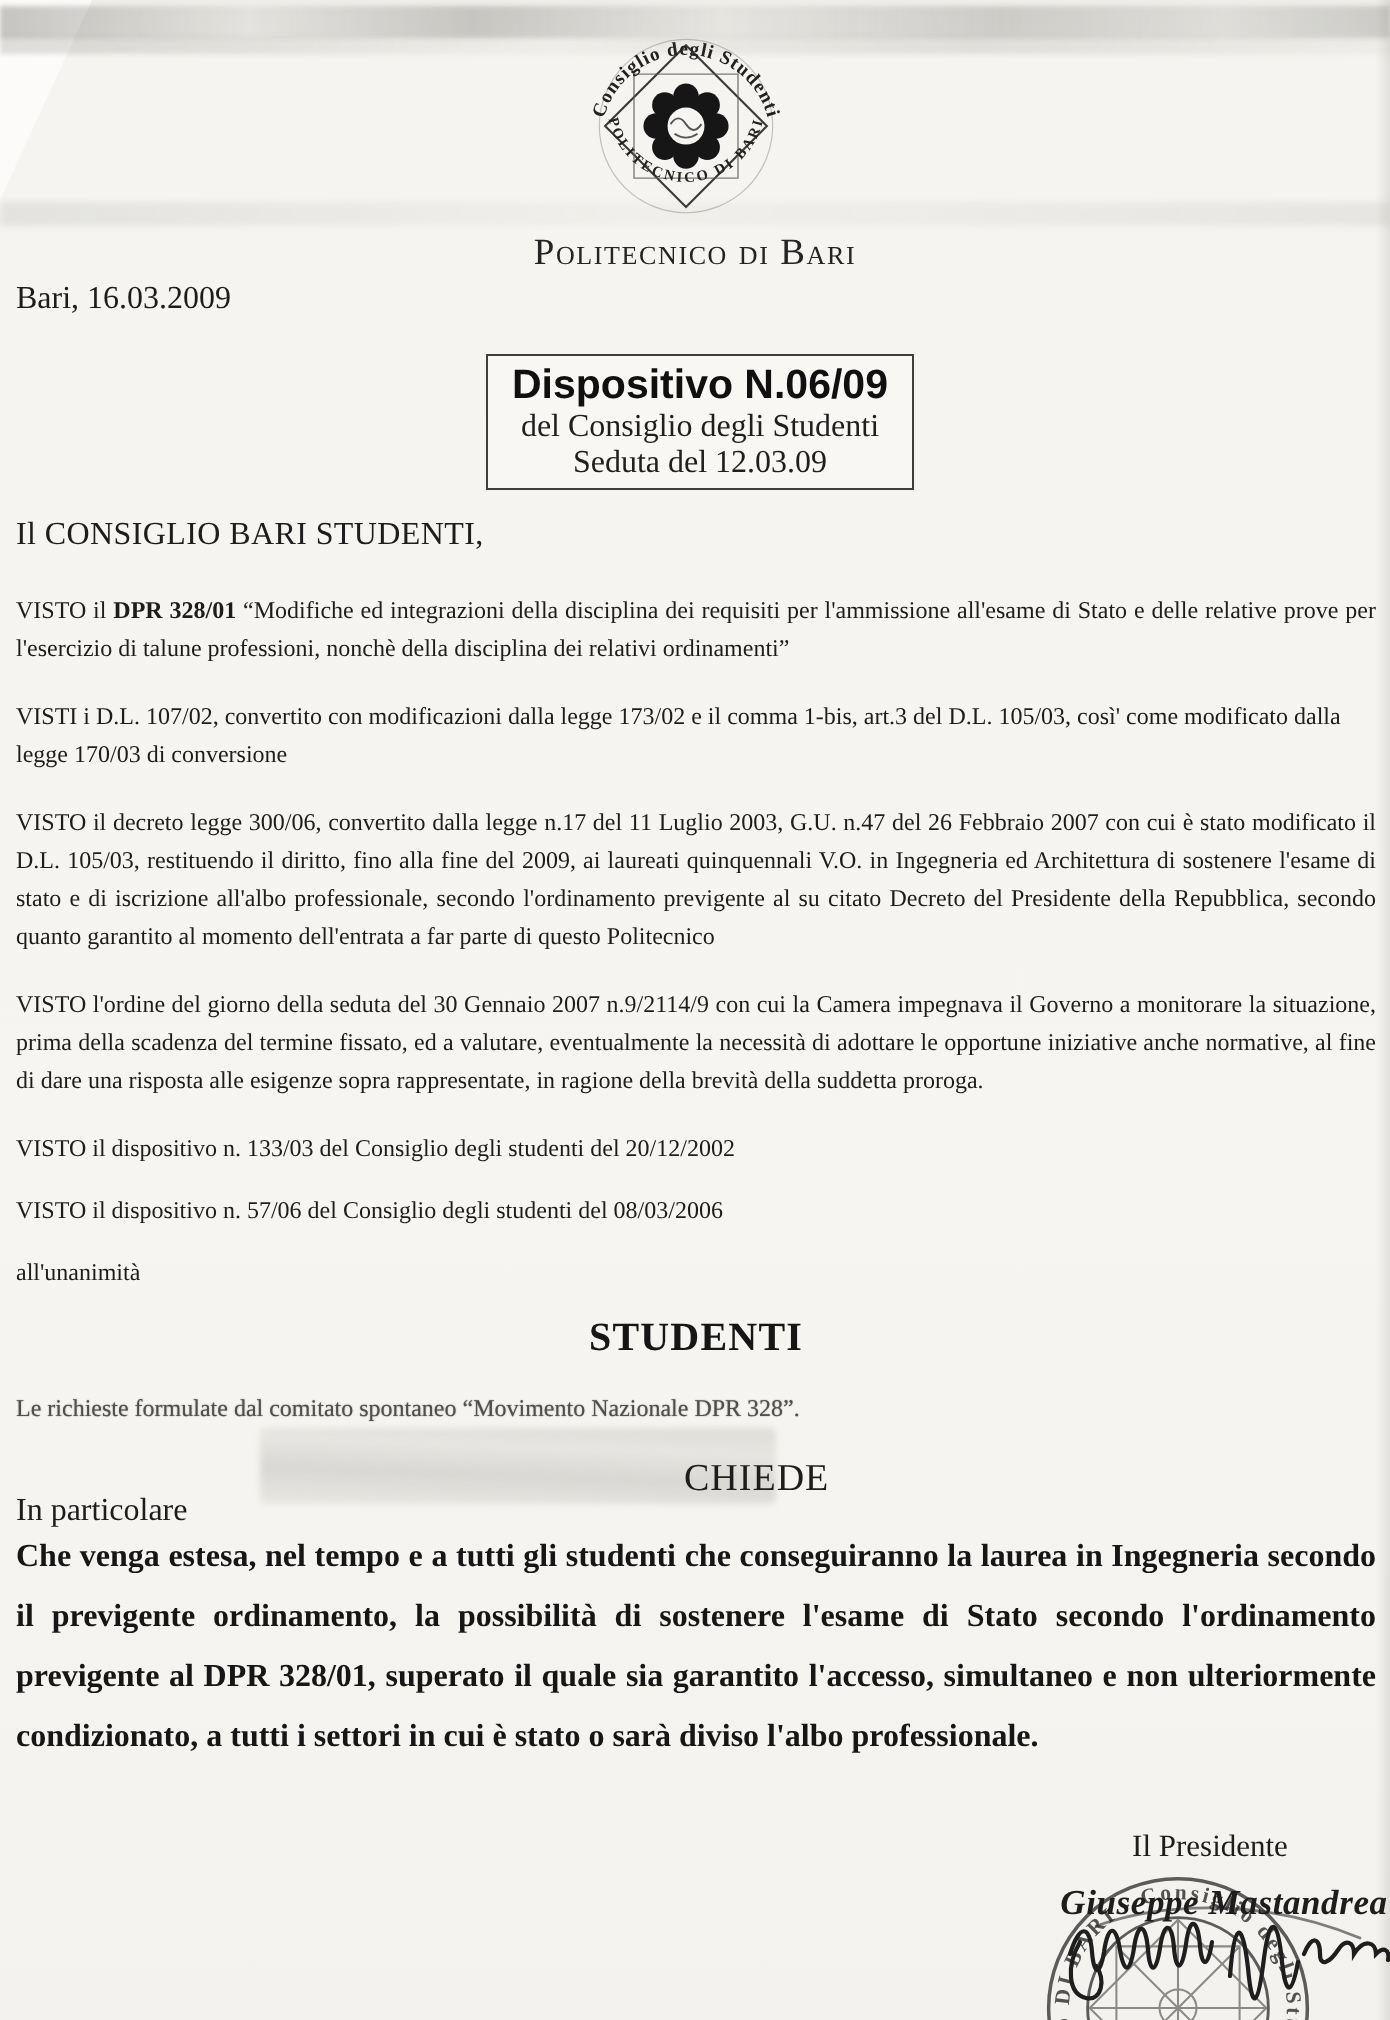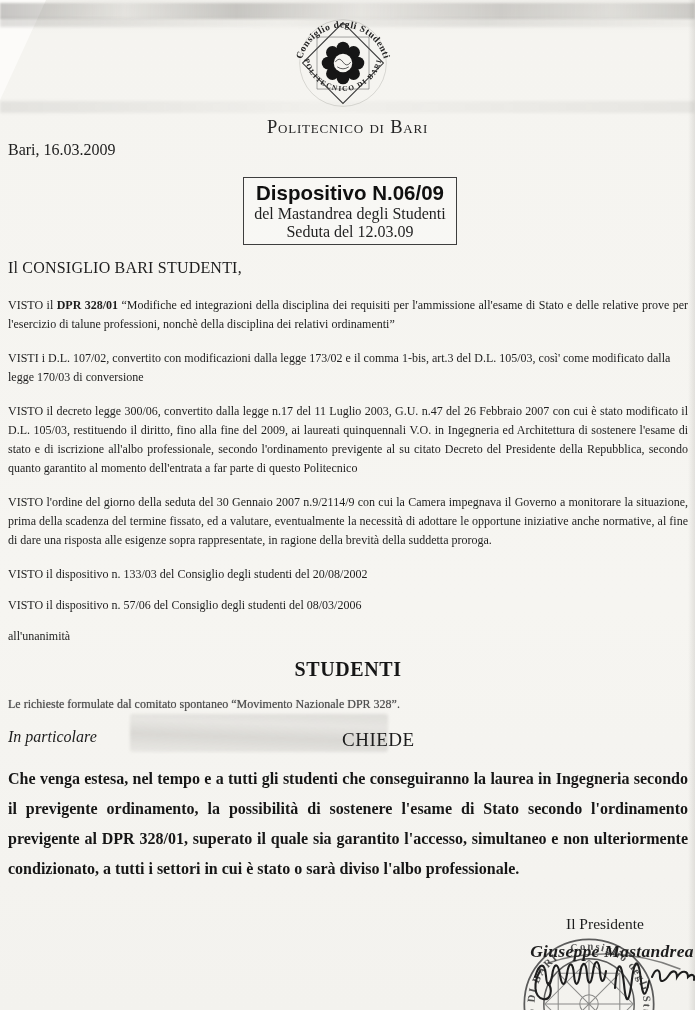--- a/index.html
+++ b/index.html
@@ -40,21 +40,21 @@
   .doc-body{position:absolute;top:259px;left:8px;width:680px;z-index:1;}
   .doc-body p{margin:0;}
   .opening{font-size:16px;letter-spacing:.2px;margin:0 0 19px 0 !important;}
   .para{font-size:12px;line-height:19px;margin:0 0 15px 0 !important;}
   .tight{margin-bottom:12px !important;}
   .justify{text-align:justify;}
   .b{font-weight:bold;}
   .sostiene{text-align:center;font-size:20px;font-weight:bold;letter-spacing:.6px;margin:2px 0 14px 0;color:#161616;}
   .faded{color:#4f4f4f;text-shadow:0 0 .7px rgba(90,90,90,.75);margin-bottom:12px !important;}
   .particolare-row{position:relative;height:30px;margin:0 0 6px 0;font-size:16px;}
-  .inpart{position:absolute;left:0;top:2px;font-style:italic;}
+  .inpart{position:absolute;left:0;top:21px;}
   .smudge{position:absolute;left:122px;top:-12px;width:258px;height:38px;border-radius:3px;
     background:linear-gradient(2deg,rgba(130,128,124,.10),rgba(152,150,146,.30) 40%,rgba(130,128,124,.12) 70%,rgba(142,140,136,.22));
     filter:blur(1.6px);}
   .chiede{position:absolute;left:334px;top:3px;font-size:19px;letter-spacing:.5px;}
   .chiede-text{font-weight:bold;font-size:16px;line-height:30px;text-align:justify;margin-top:8px !important;color:#161616;}
 
   
   .sig-role{position:absolute;top:915px;left:540px;width:130px;text-align:center;font-size:15.5px;z-index:6;}
   .sig-name{position:absolute;top:941px;left:524px;width:176px;text-align:center;z-index:6;
     font-size:17.5px;font-weight:bold;font-style:italic;letter-spacing:.3px;}
@@ -96,33 +96,33 @@
     <path d="M52,52 q4,-6 8,0 q4,6 8,0 M54,57 q6,4 12,0" fill="none" stroke="#555" stroke-width="1"></path>
     <text class="seal-top"><textPath href="#arcTop" startOffset="50%" text-anchor="middle">Consiglio degli Studenti</textPath></text>
     <text class="seal-bot"><textPath href="#arcBot" startOffset="50%" text-anchor="middle">POLITECNICO DI BARI</textPath></text>
   </svg>
 
   <div class="institution">Politecnico di Bari</div>
   <div class="dateline">Bari, 16.03.2009</div>
 
   <div class="disp-box">
     <div class="disp-title">Dispositivo N.06/09</div>
-    <div class="disp-sub">del Mastandrea degli Studenti</div>
+    <div class="disp-sub">del Consiglio degli Studenti</div>
     <div class="disp-sub">Seduta del 12.03.09</div>
   </div>
 
   <div class="doc-body">
     <p class="opening">Il CONSIGLIO BARI STUDENTI,</p>
 
     <p class="para justify"><span>VISTO il </span><span class="b">DPR 328/01</span><span> “Modifiche ed integrazioni della disciplina dei requisiti per l'ammissione all'esame di Stato e delle relative prove per l'esercizio di talune professioni, nonchè della disciplina dei relativi ordinamenti”</span></p>
 
     <p class="para">VISTI i D.L. 107/02, convertito con modificazioni dalla legge 173/02 e il comma 1-bis, art.3 del D.L. 105/03, così' come modificato dalla legge 170/03 di conversione</p>
     <p class="para justify">VISTO il decreto legge 300/06, convertito dalla legge n.17 del 11 Luglio 2003, G.U. n.47 del 26 Febbraio 2007 con cui è stato modificato il D.L. 105/03, restituendo il diritto, fino alla fine del 2009, ai laureati quinquennali V.O. in Ingegneria ed Architettura di sostenere l'esame di stato e di iscrizione all'albo professionale, secondo l'ordinamento previgente al su citato Decreto del Presidente della Repubblica, secondo quanto garantito al momento dell'entrata  a far parte di questo Politecnico</p>
     <p class="para justify">VISTO l'ordine del giorno della seduta del 30 Gennaio 2007 n.9/2114/9 con cui la Camera impegnava il Governo a monitorare la situazione, prima della scadenza del termine fissato, ed a valutare, eventualmente la necessità di adottare le opportune iniziative anche normative, al fine di dare una risposta alle esigenze sopra rappresentate, in ragione della brevità della suddetta proroga.</p>
-    <p class="para tight">VISTO il dispositivo n. 133/03 del Consiglio degli studenti del 20/08/2002</p>
+    <p class="para tight">VISTO il dispositivo n. 133/03 del Consiglio degli studenti del 20/12/2002</p>
     <p class="para tight">VISTO il dispositivo n. 57/06 del Consiglio degli studenti del 08/03/2006</p>
     <p class="para tight">all'unanimità</p>
 
     <h2 class="sostiene">STUDENTI</h2>
 
     <p class="para faded">Le richieste formulate dal comitato spontaneo “Movimento Nazionale DPR 328”.</p>
 
     <div class="particolare-row">
       <span class="inpart">In particolare</span>
       <span class="smudge"></span>

